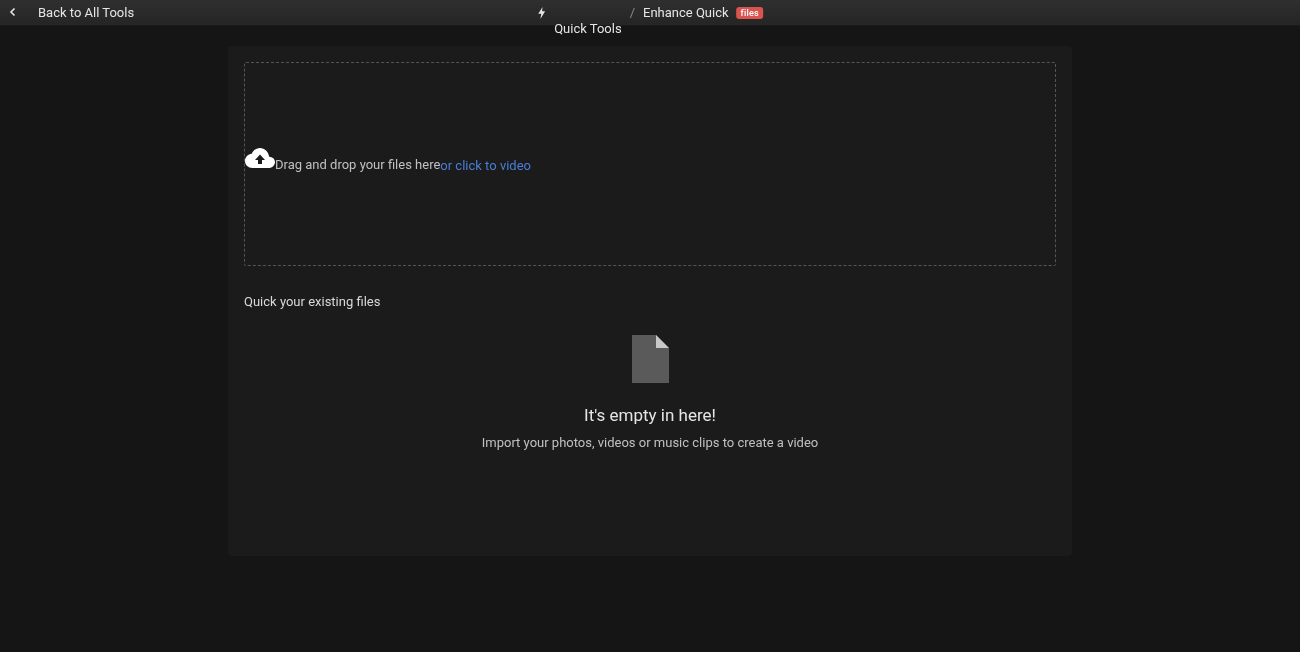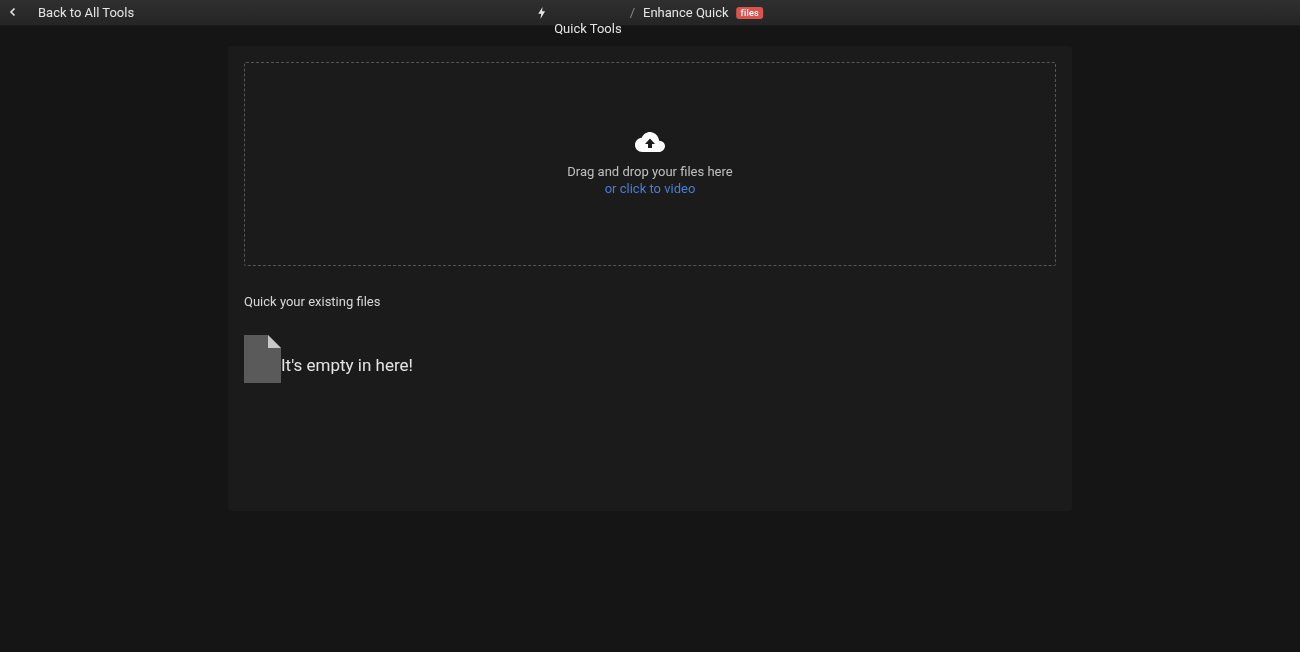--- a/index.html
+++ b/index.html
@@ -96,23 +96,22 @@
       background: #1b1b1b;
       border-radius: 4px;
       padding: 16px;
     }
 
     .drop-zone {
       border: 1px dashed #555;
       border-radius: 2px;
       height: 204px;
       display: flex;
-      flex-direction: column;
-      align-items: center;
-      justify-content: center;
+      flex-direction: row;
+      align-items: center;
       cursor: pointer;
     }
 
     .cloud-icon {
       margin-bottom: 6px;
     }
 
     .cloud-icon svg {
       width: 30px;
       height: 22px;
@@ -137,21 +136,21 @@
     }
 
     .browse-title {
       font-size: 13px;
       color: #d8d8d8;
       margin-bottom: 20px;
     }
 
     .empty-state {
       display: flex;
-      flex-direction: row;
+      flex-direction: column;
       align-items: center;
       padding-top: 6px;
       padding-bottom: 90px;
     }
 
     .file-icon {
       margin-bottom: 18px;
     }
 
     .file-icon svg {
@@ -214,17 +213,18 @@
       <div class="browse-title">Quick your existing files</div>
 
       <div class="empty-state">
         <div class="file-icon">
           <svg viewBox="0 0 37 48">
             <path d="M0 0 L24 0 L37 13 L37 48 L0 48 Z" fill="#5a5a5a"></path>
             <path d="M24 0 L37 13 L24 13 Z" fill="#c8c8c8"></path>
           </svg>
         </div>
         <div class="empty-title">It's empty in here!</div>
+        <div class="empty-subtitle">Import your photos, videos or music clips to create a video</div>
       </div>
     </div>
 
   </div>
 </div>
 
 </body></html>

